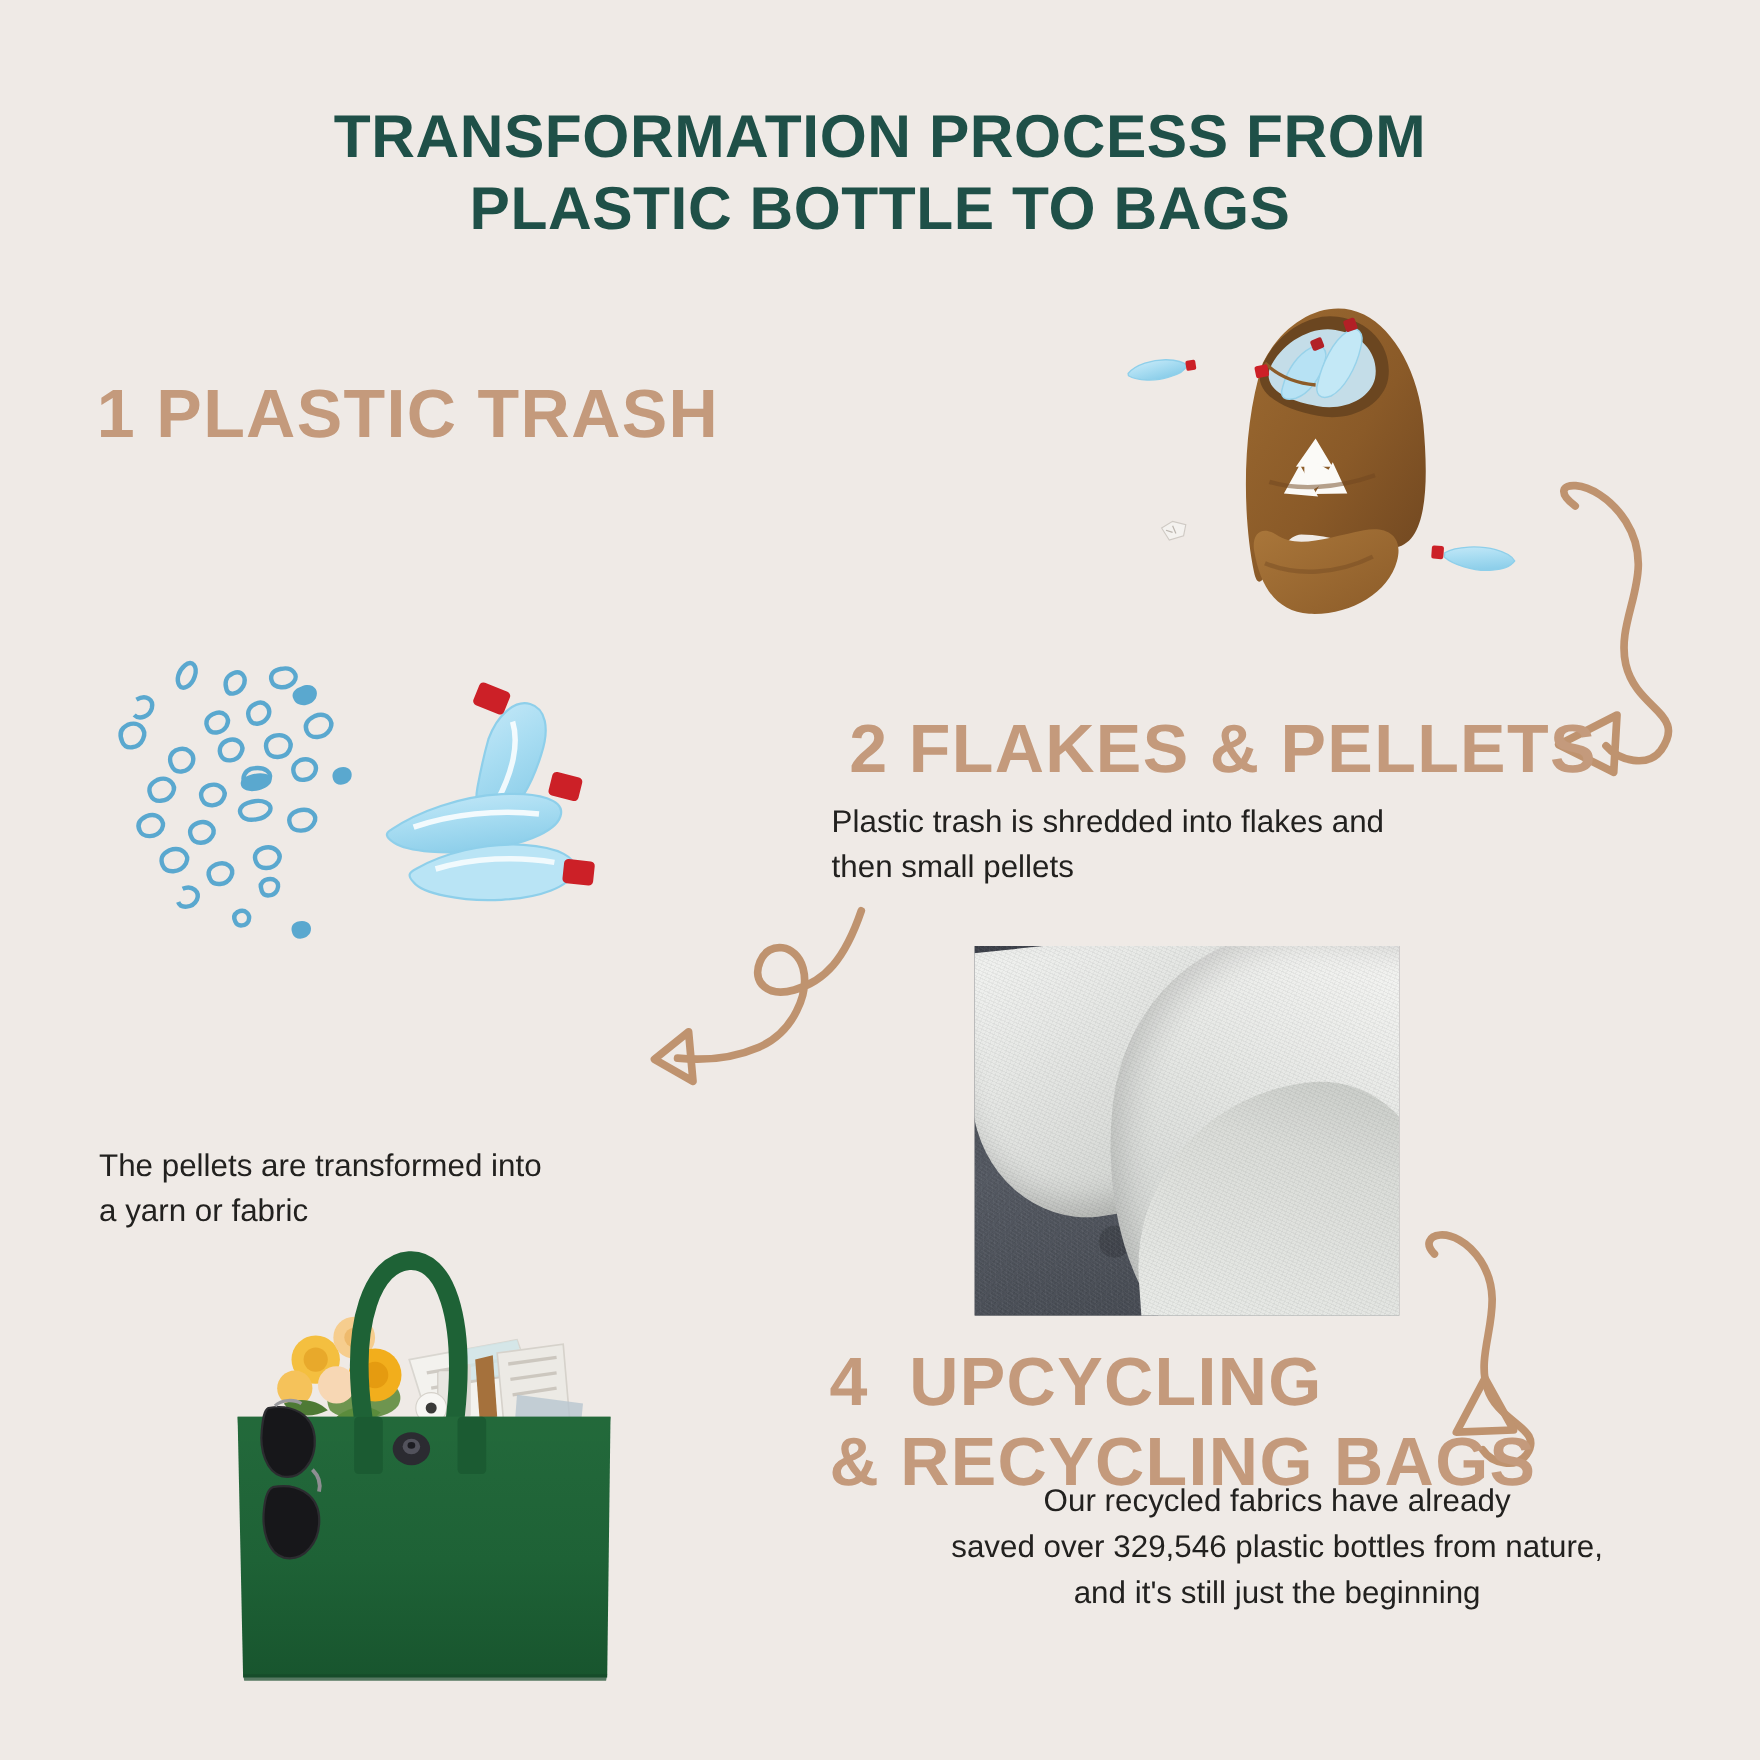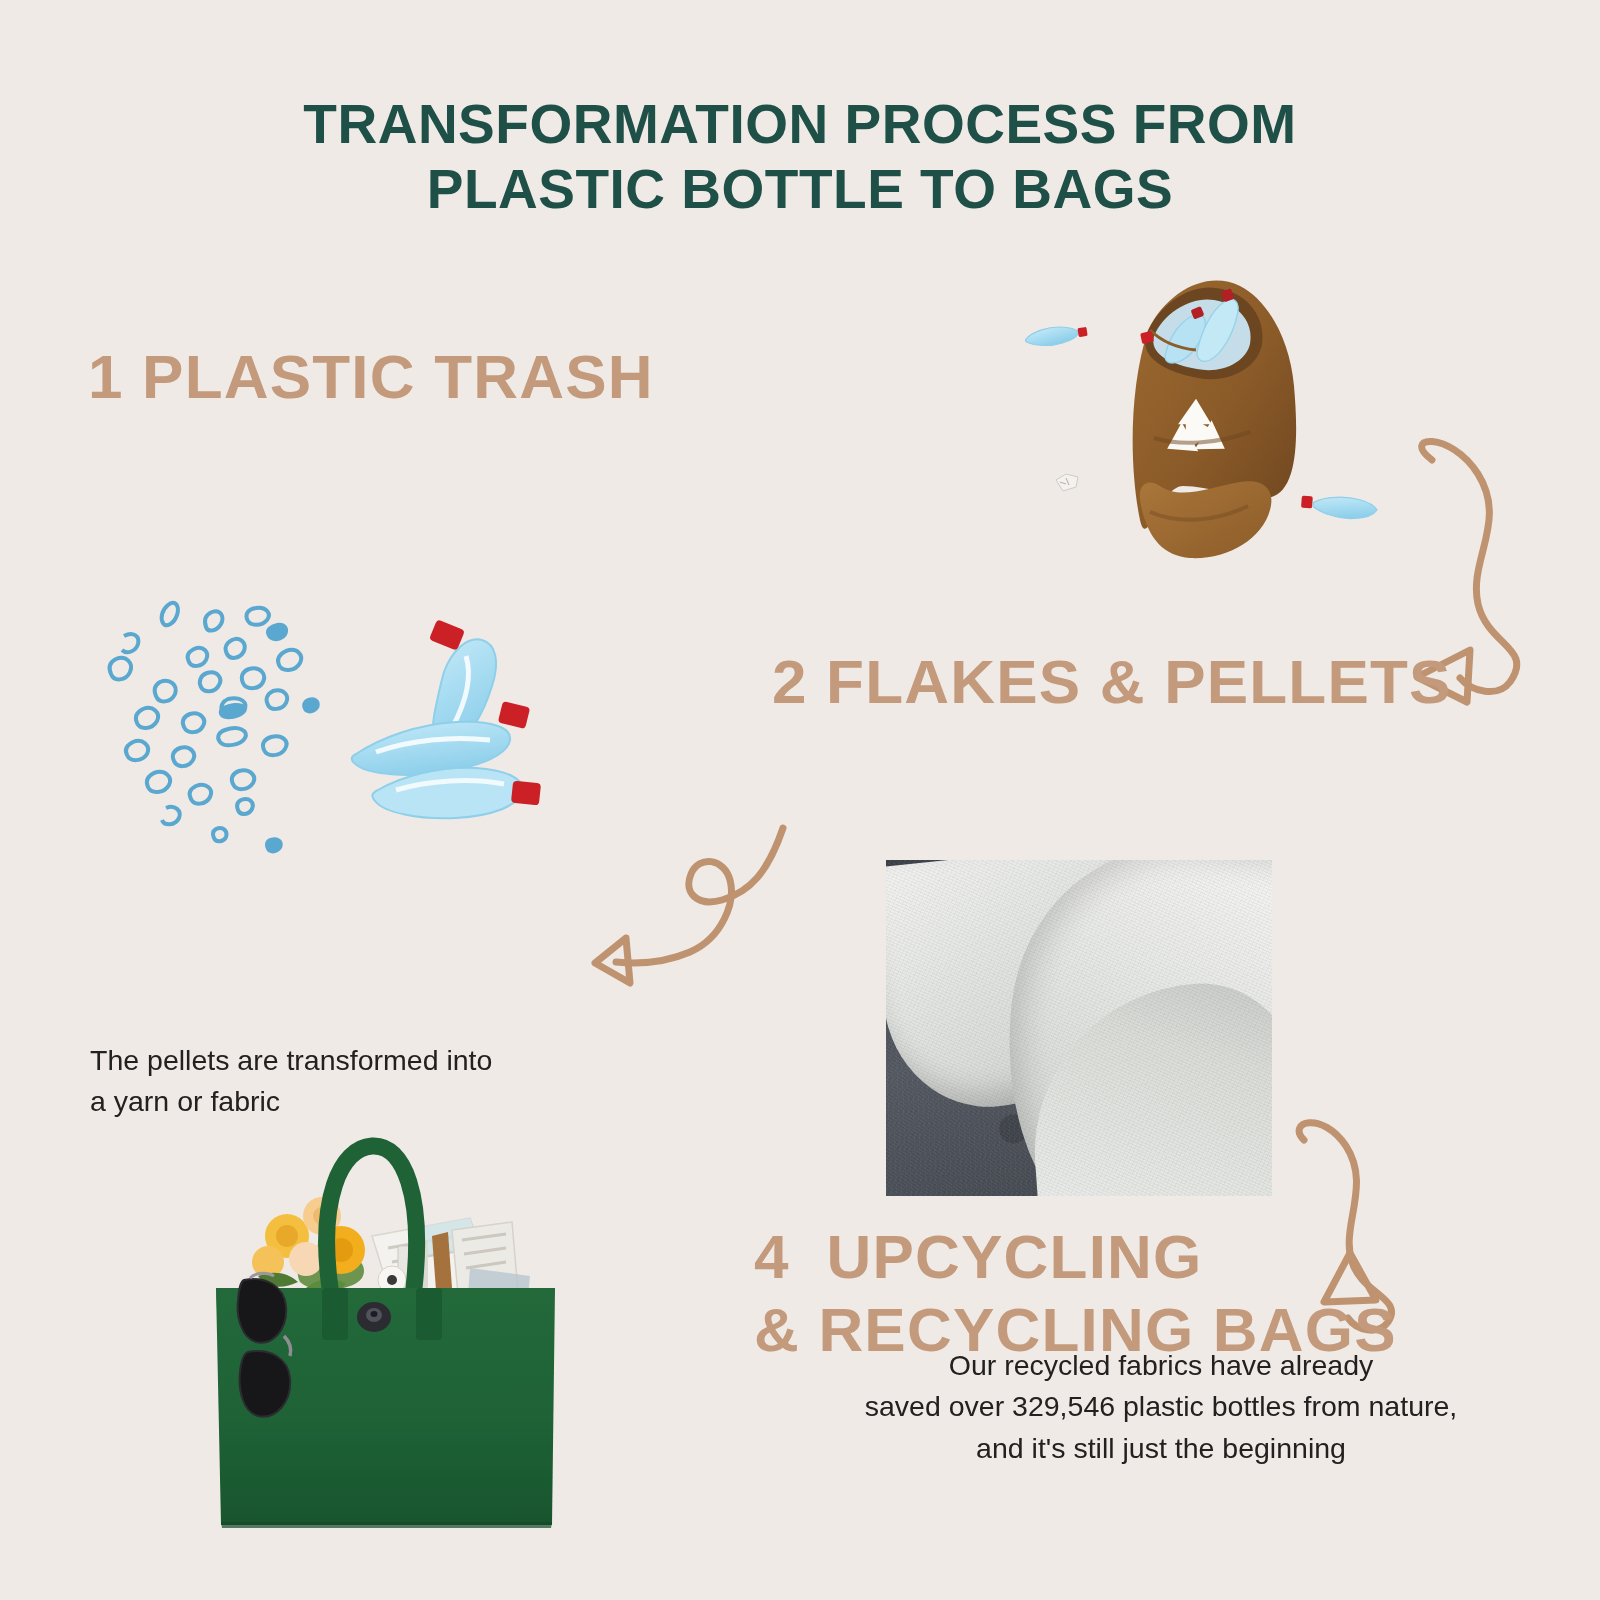--- a/index.html
+++ b/index.html
@@ -351,20 +351,22 @@
   </div>
 
   <div class="title">
     <span>TRANSFORMATION PROCESS FROM</span>
     <span class="l2">PLASTIC BOTTLE TO BAGS</span>
   </div>
 
   <div class="step-head" id="head1">1 PLASTIC TRASH</div>
 
   <div class="step-head" id="head2">2 FLAKES &amp; PELLETS</div>
+  <div class="step-body" id="body2">Plastic trash is shredded into flakes and
+then small pellets</div>
 
   <div class="step-body" id="body3">The pellets are transformed into
 a yarn or fabric</div>
 
   <div class="step-head" id="head4">4  UPCYCLING
 &amp; RECYCLING BAGS</div>
   <div class="step-body" id="body4">Our recycled fabrics have already
 saved over 329,546 plastic bottles from nature,
 and it's still just the beginning</div>
 

